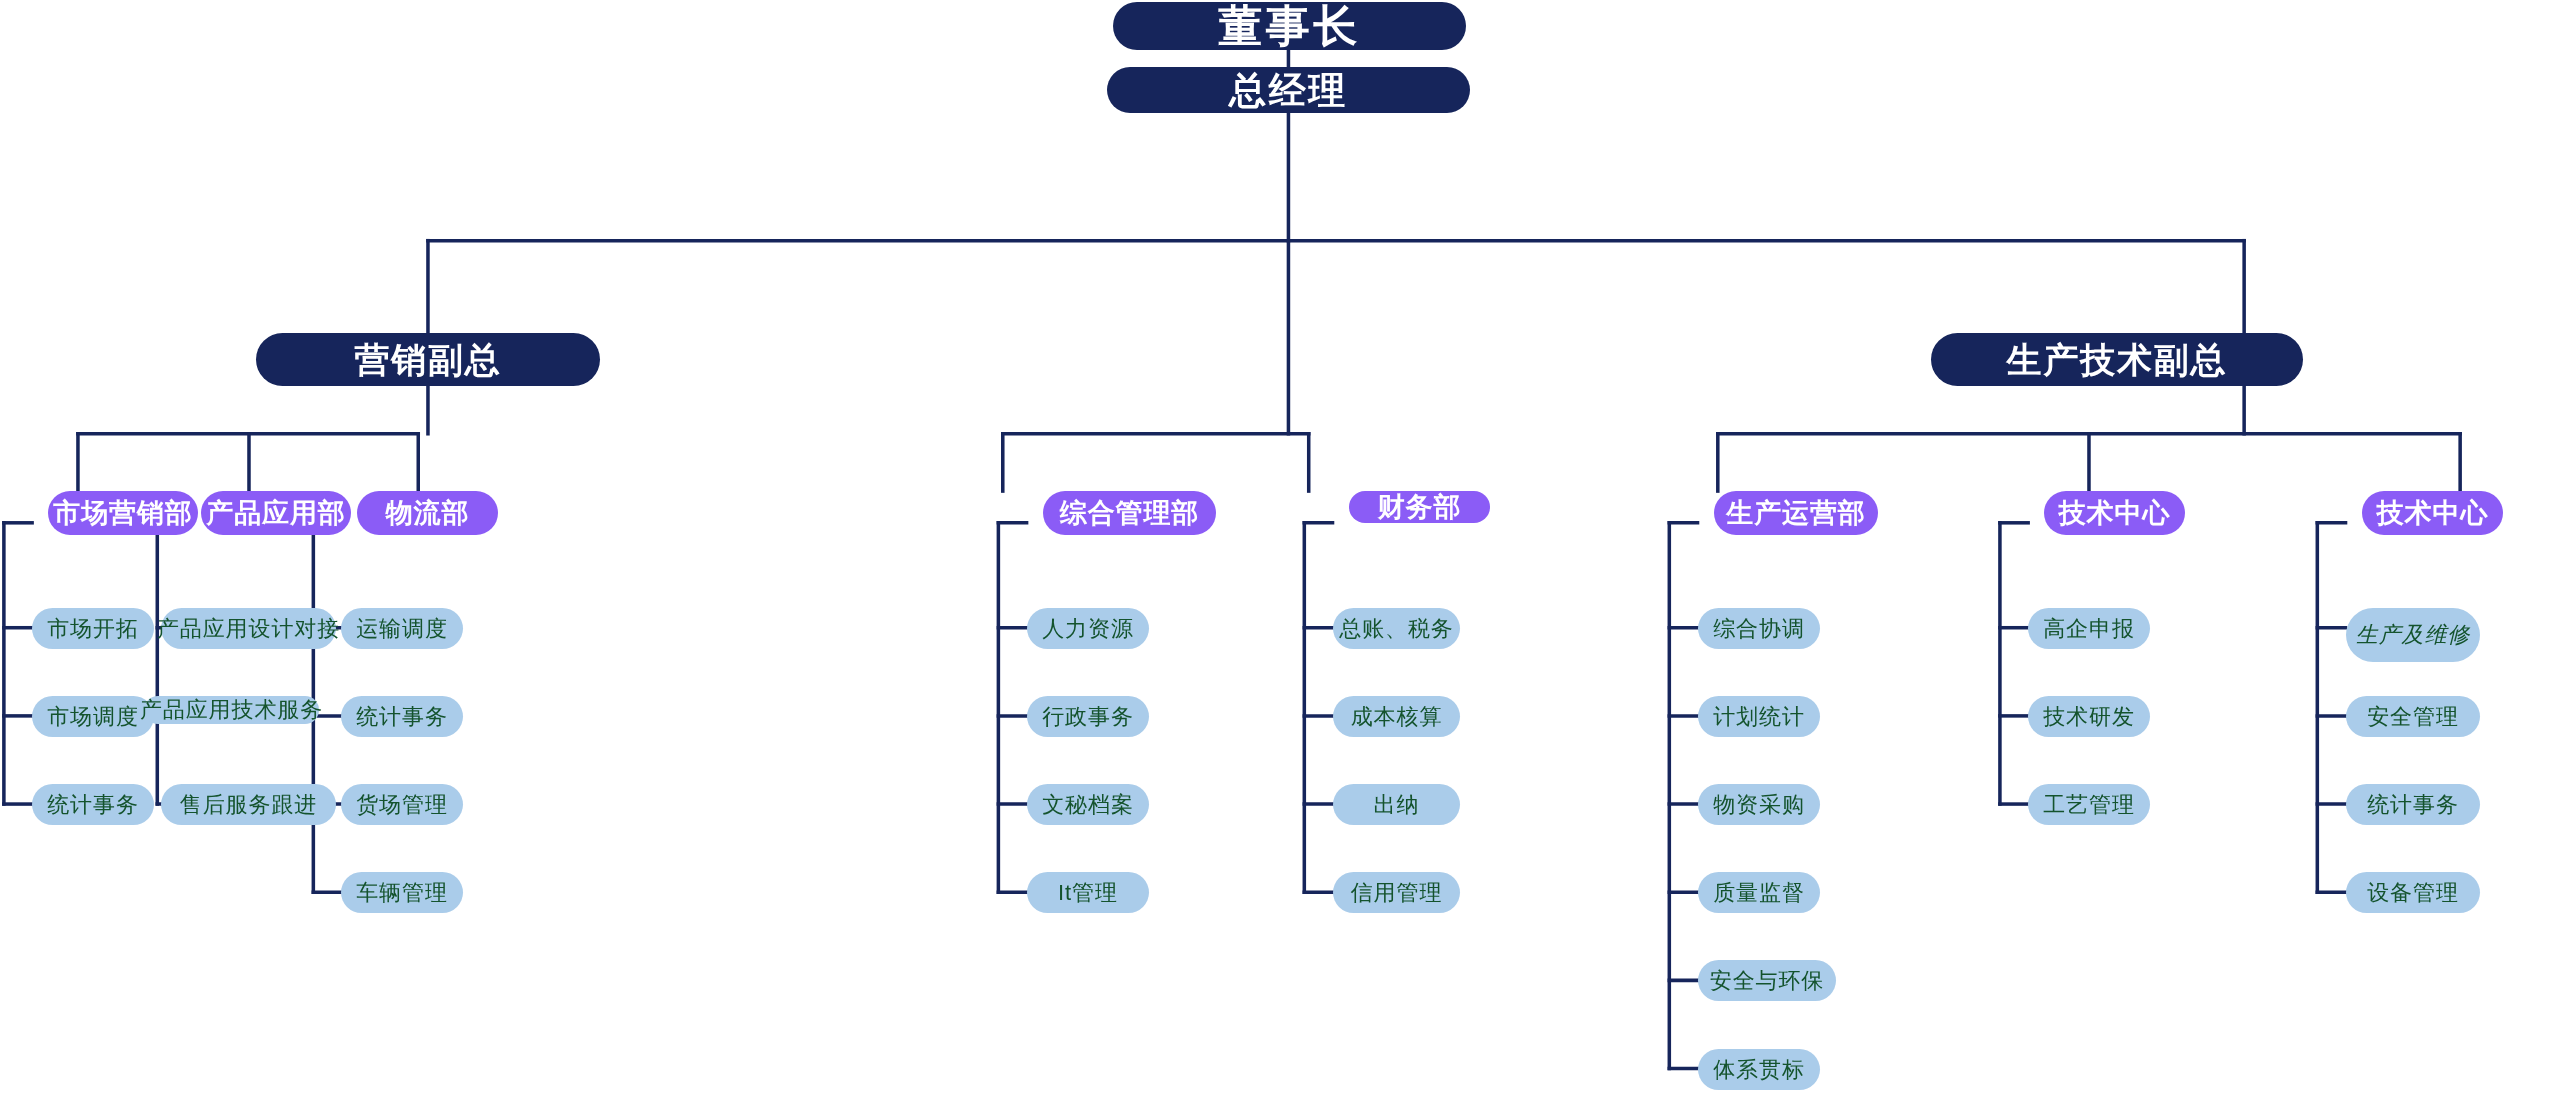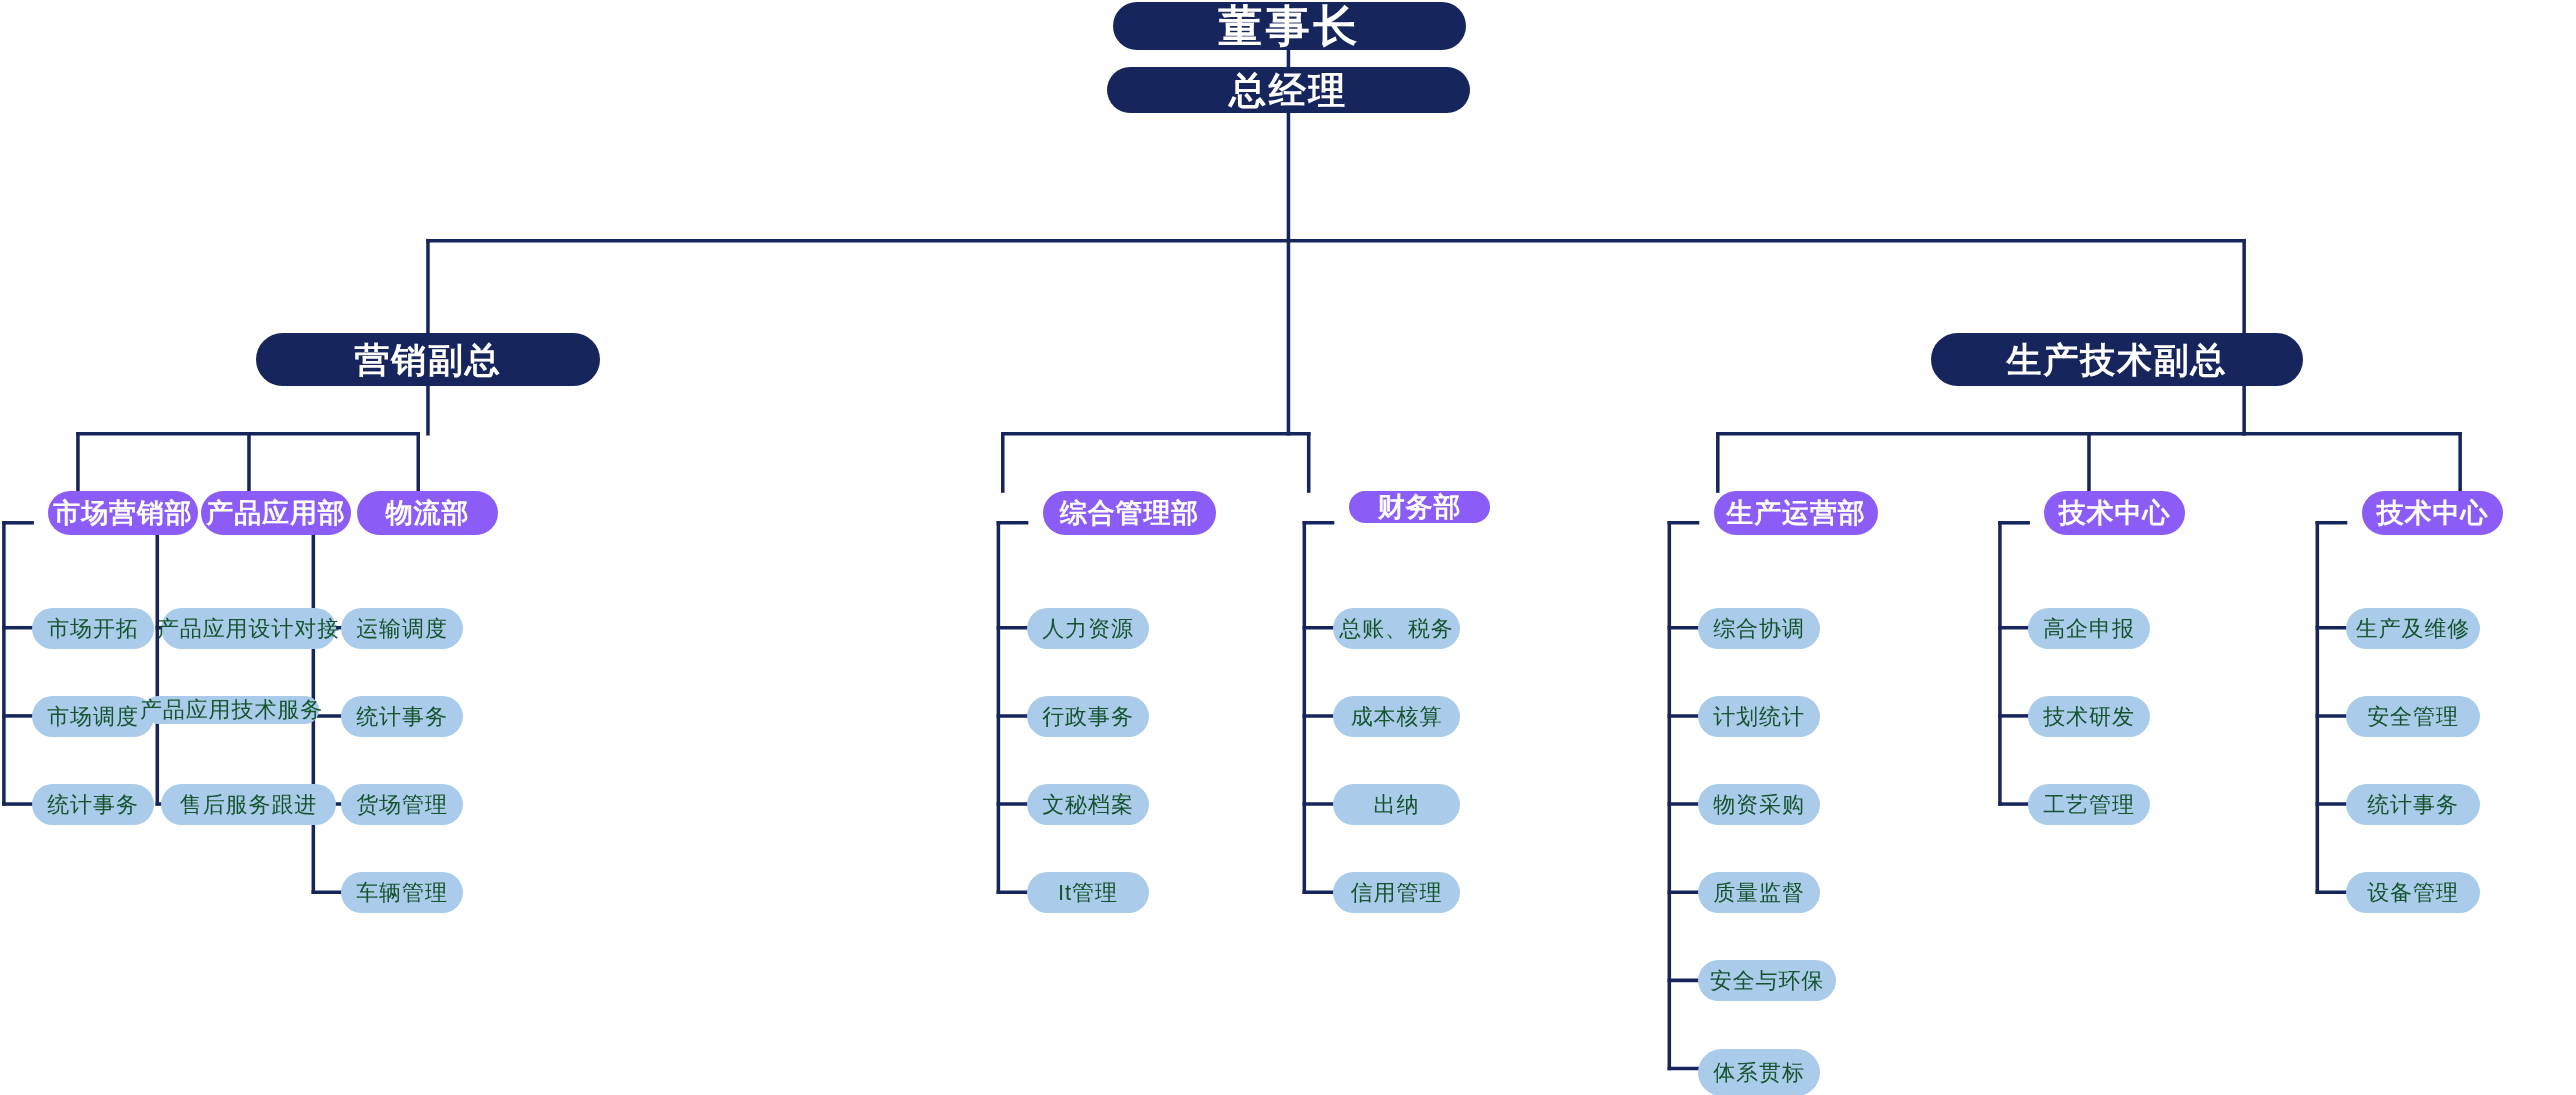--- a/index.html
+++ b/index.html
@@ -196,27 +196,27 @@
   <div class="node unit" style="left:1333px; top:696px; width:127px; height:41px;">成本核算</div>
   <div class="node unit" style="left:1333px; top:784px; width:127px; height:41px;">出纳</div>
   <div class="node unit" style="left:1333px; top:872px; width:127px; height:41px;">信用管理</div>
 
   <div class="node dept" style="left:1698px; top:491px; width:164px; height:44px;">生产运营部</div>
   <div class="node unit" style="left:1698px; top:608px; width:122px; height:41px;">综合协调</div>
   <div class="node unit" style="left:1698px; top:696px; width:122px; height:41px;">计划统计</div>
   <div class="node unit" style="left:1698px; top:784px; width:122px; height:41px;">物资采购</div>
   <div class="node unit" style="left:1698px; top:872px; width:122px; height:41px;">质量监督</div>
   <div class="node unit" style="left:1698px; top:960px; width:138px; height:41px;">安全与环保</div>
-  <div class="node unit" style="left:1698px; top:1049px; width:122px; height:47px;">体系贯标</div>
+  <div class="node unit" style="left:1698px; top:1049px; width:122px; height:41px;">体系贯标</div>
 
   <div class="node dept" style="left:2028px; top:491px; width:141px; height:44px;">技术中心</div>
   <div class="node unit" style="left:2028px; top:608px; width:122px; height:41px;">高企申报</div>
   <div class="node unit" style="left:2028px; top:696px; width:122px; height:41px;">技术研发</div>
   <div class="node unit" style="left:2028px; top:784px; width:122px; height:41px;">工艺管理</div>
 
   <div class="node dept" style="left:2346px; top:491px; width:141px; height:44px;">技术中心</div>
-  <div class="node unit" style="left:2346px; top:608px; width:134px; height:41px;">生产及维修</div>
+  <div class="node unit" style="left:2346px; top:608px; width:134px; height:54px;font-style:italic;">生产及维修</div>
   <div class="node unit" style="left:2346px; top:696px; width:134px; height:41px;">安全管理</div>
   <div class="node unit" style="left:2346px; top:784px; width:134px; height:41px;">统计事务</div>
   <div class="node unit" style="left:2346px; top:872px; width:134px; height:41px;">设备管理</div>
 
 </div>
 
 
 </body></html>

